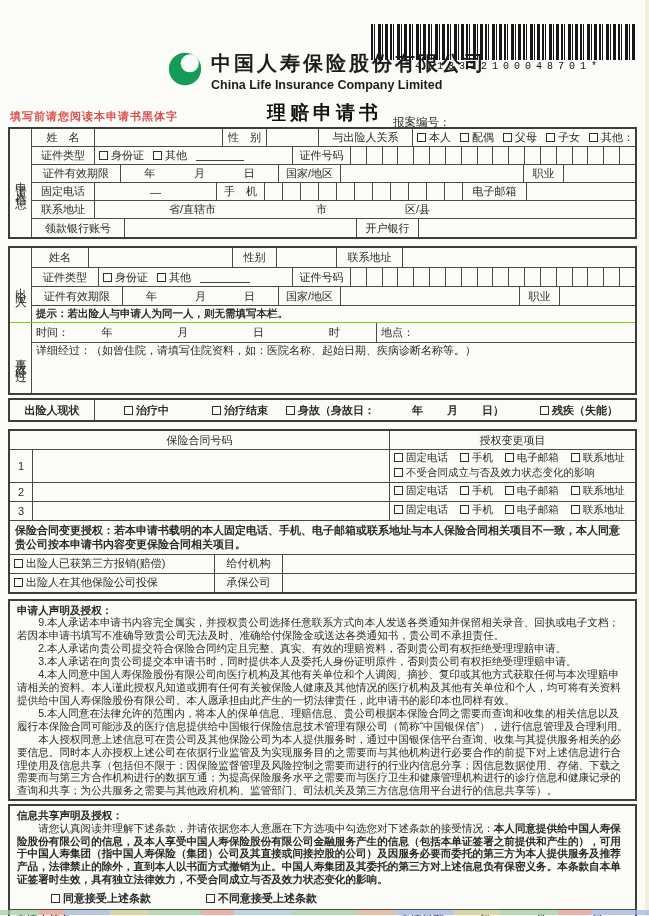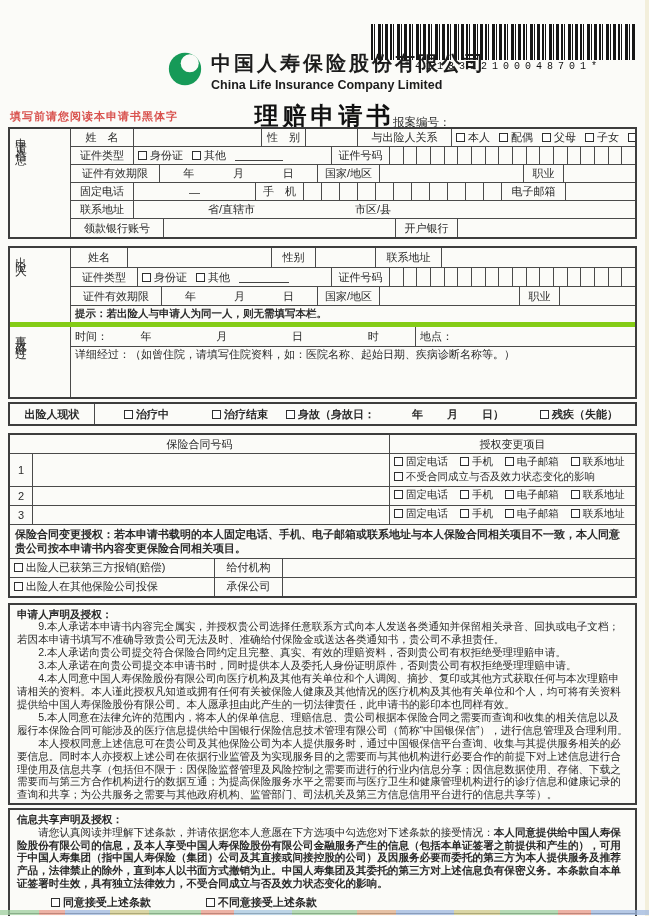--- a/index.html
+++ b/index.html
@@ -10,28 +10,28 @@
 
   
   .red-note{position:absolute;left:10px;top:109px;color:#d9534f;font-weight:bold;font-size:11px;letter-spacing:1px;}
   .barcode-wrap{position:absolute;top:24px;right:14px;width:264px;}
   .barcode{height:36px;background:repeating-linear-gradient(90deg,#161616 0 2px,#fff 2px 3px,#161616 3px 4px,#fff 4px 7px,#161616 7px 10px,#fff 10px 11px,#161616 11px 12px,#fff 12px 14px,#161616 14px 17px,#fff 17px 19px);}
   .barcode-text{text-align:center;font-family:Liberation Mono, monospace;font-size:10px;letter-spacing:5px;margin-top:1px;color:#111;}
   .brand{position:absolute;left:166px;top:50px;display:flex;align-items:flex-start;}
   .brand-names{margin-left:7px;}
   .brand-cn{font-size:20px;font-weight:bold;letter-spacing:3px;color:#1c1c1c;}
   .brand-en{font-size:12.5px;font-weight:bold;color:#1c1c1c;margin-top:1px;}
-  .form-title{position:absolute;left:0;width:649px;top:100px;text-align:center;font-size:24px;font-weight:bold;letter-spacing:4px;color:#111;}
+  .form-title{position:absolute;left:0;width:649px;top:100px;text-align:center;font-size:19px;font-weight:bold;letter-spacing:4px;color:#111;}
   .report-no{position:absolute;left:393px;top:115px;font-size:11.5px;}
 
   
   .content{position:absolute;left:8px;right:12px;top:127px;}
   .tbl{border:2px solid #3d3d3d;background:transparent;}
-  .band{display:flex;align-items:flex-start;gap:39px;}
-  .band + .band{border-top:5px solid #84cc16;}
+  .band{display:flex;align-items:center;}
+  .band + .band{border-top:1px solid #84cc16;}
   .vlab{width:21px;display:flex;align-items:center;justify-content:center;}
   .vlab span{writing-mode:vertical-rl;text-orientation:upright;letter-spacing:4px;font-size:11.5px;}
   .rows{flex:1;display:flex;flex-direction:column;border-left:1px solid #4a4a4a;min-width:0;}
   .row{display:flex;align-items:stretch;}
   .row + .row{border-top:1px solid #4a4a4a;}
   .c{border-left:1px solid #4a4a4a;padding:0 4px;display:flex;align-items:center;min-height:17px;white-space:nowrap;overflow:hidden;}
   .c:first-child{border-left:none;}
   .lab{justify-content:center;text-align:center;flex:none;}
   .fill{flex:1;min-width:0;}
   .cgrid{padding:0;}
@@ -202,21 +202,21 @@
                 </div>
               </div>
             <div class="c lab" style="width:64px">电子邮箱</div>
             <div class="c fill"></div>
           </div>
           <div class="row" style="min-height:16px">
             <div class="c lab" style="width:62px">联系地址</div>
             <div class="c fill">
               <span style="margin-left:70px">省/直辖市</span>
               <span style="margin-left:100px">市</span>
-              <span style="">区/县</span>
+              <span style="margin-left:78px">区/县</span>
             </div>
           </div>
           <div class="row" style="min-height:19px">
             <div class="c lab" style="width:92px">领款银行账号</div>
             <div class="c" style="width:232px"></div>
             <div class="c lab" style="width:62px">开户银行</div>
             <div class="c fill"></div>
           </div>
         </div>
       </div>

